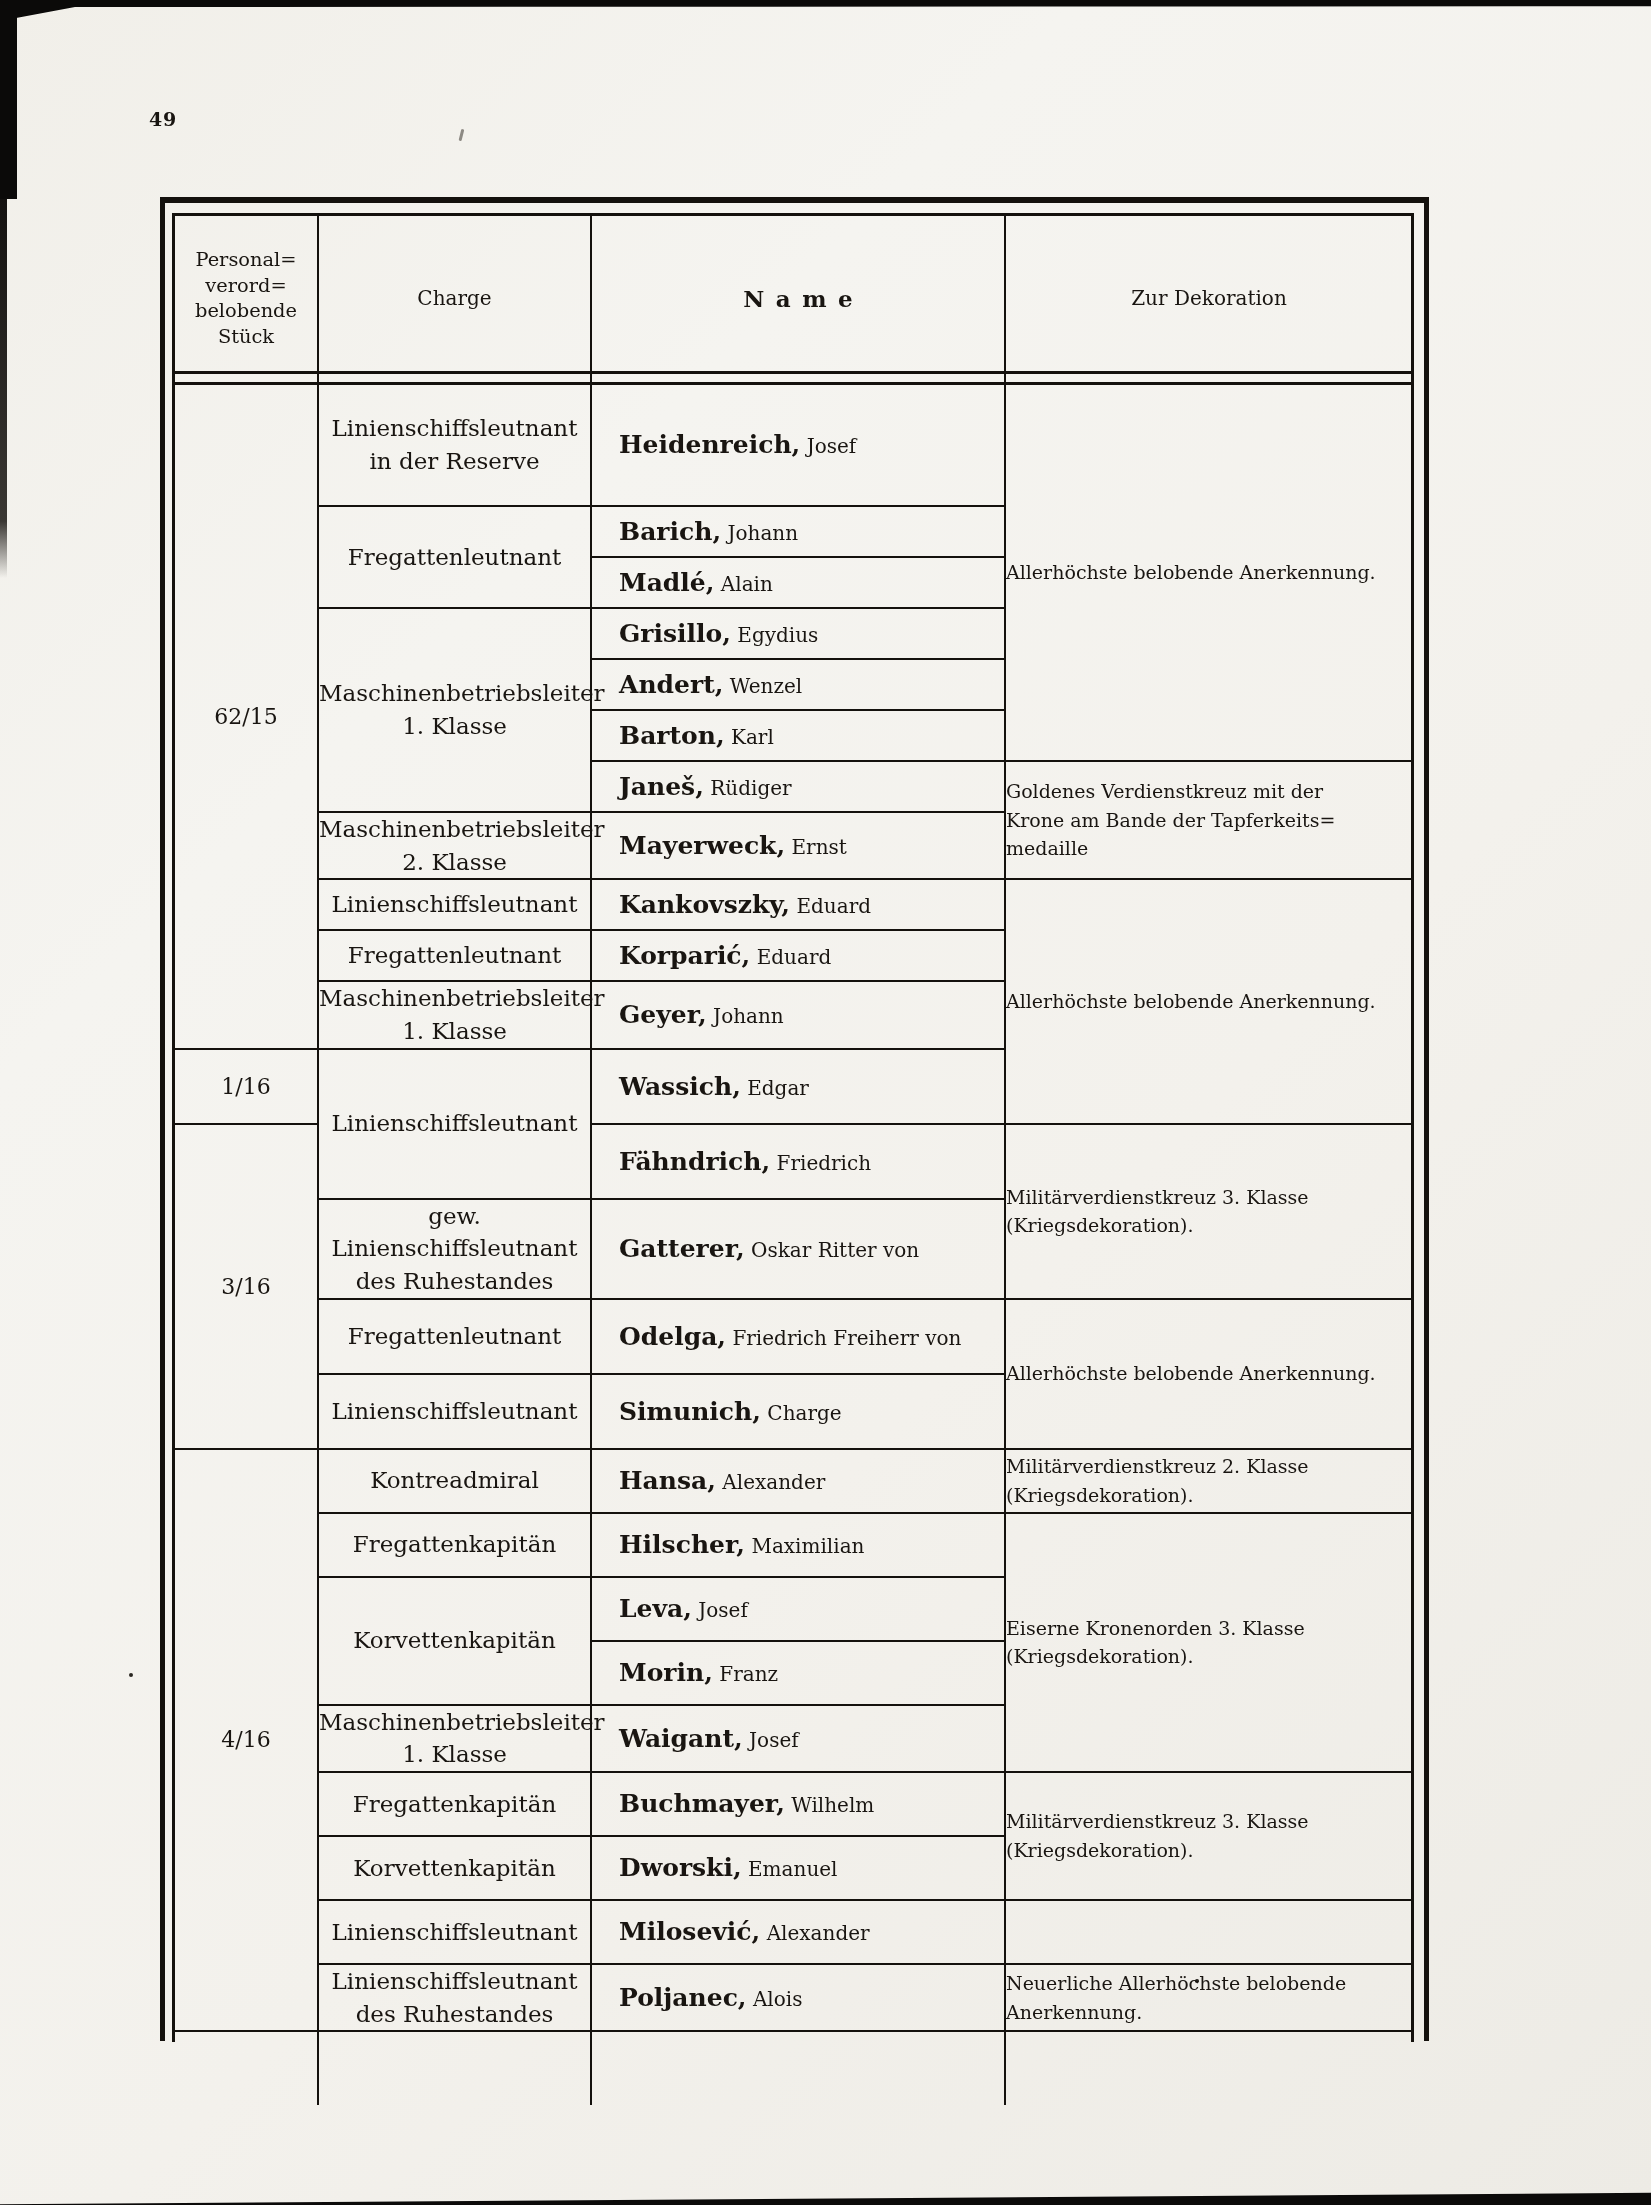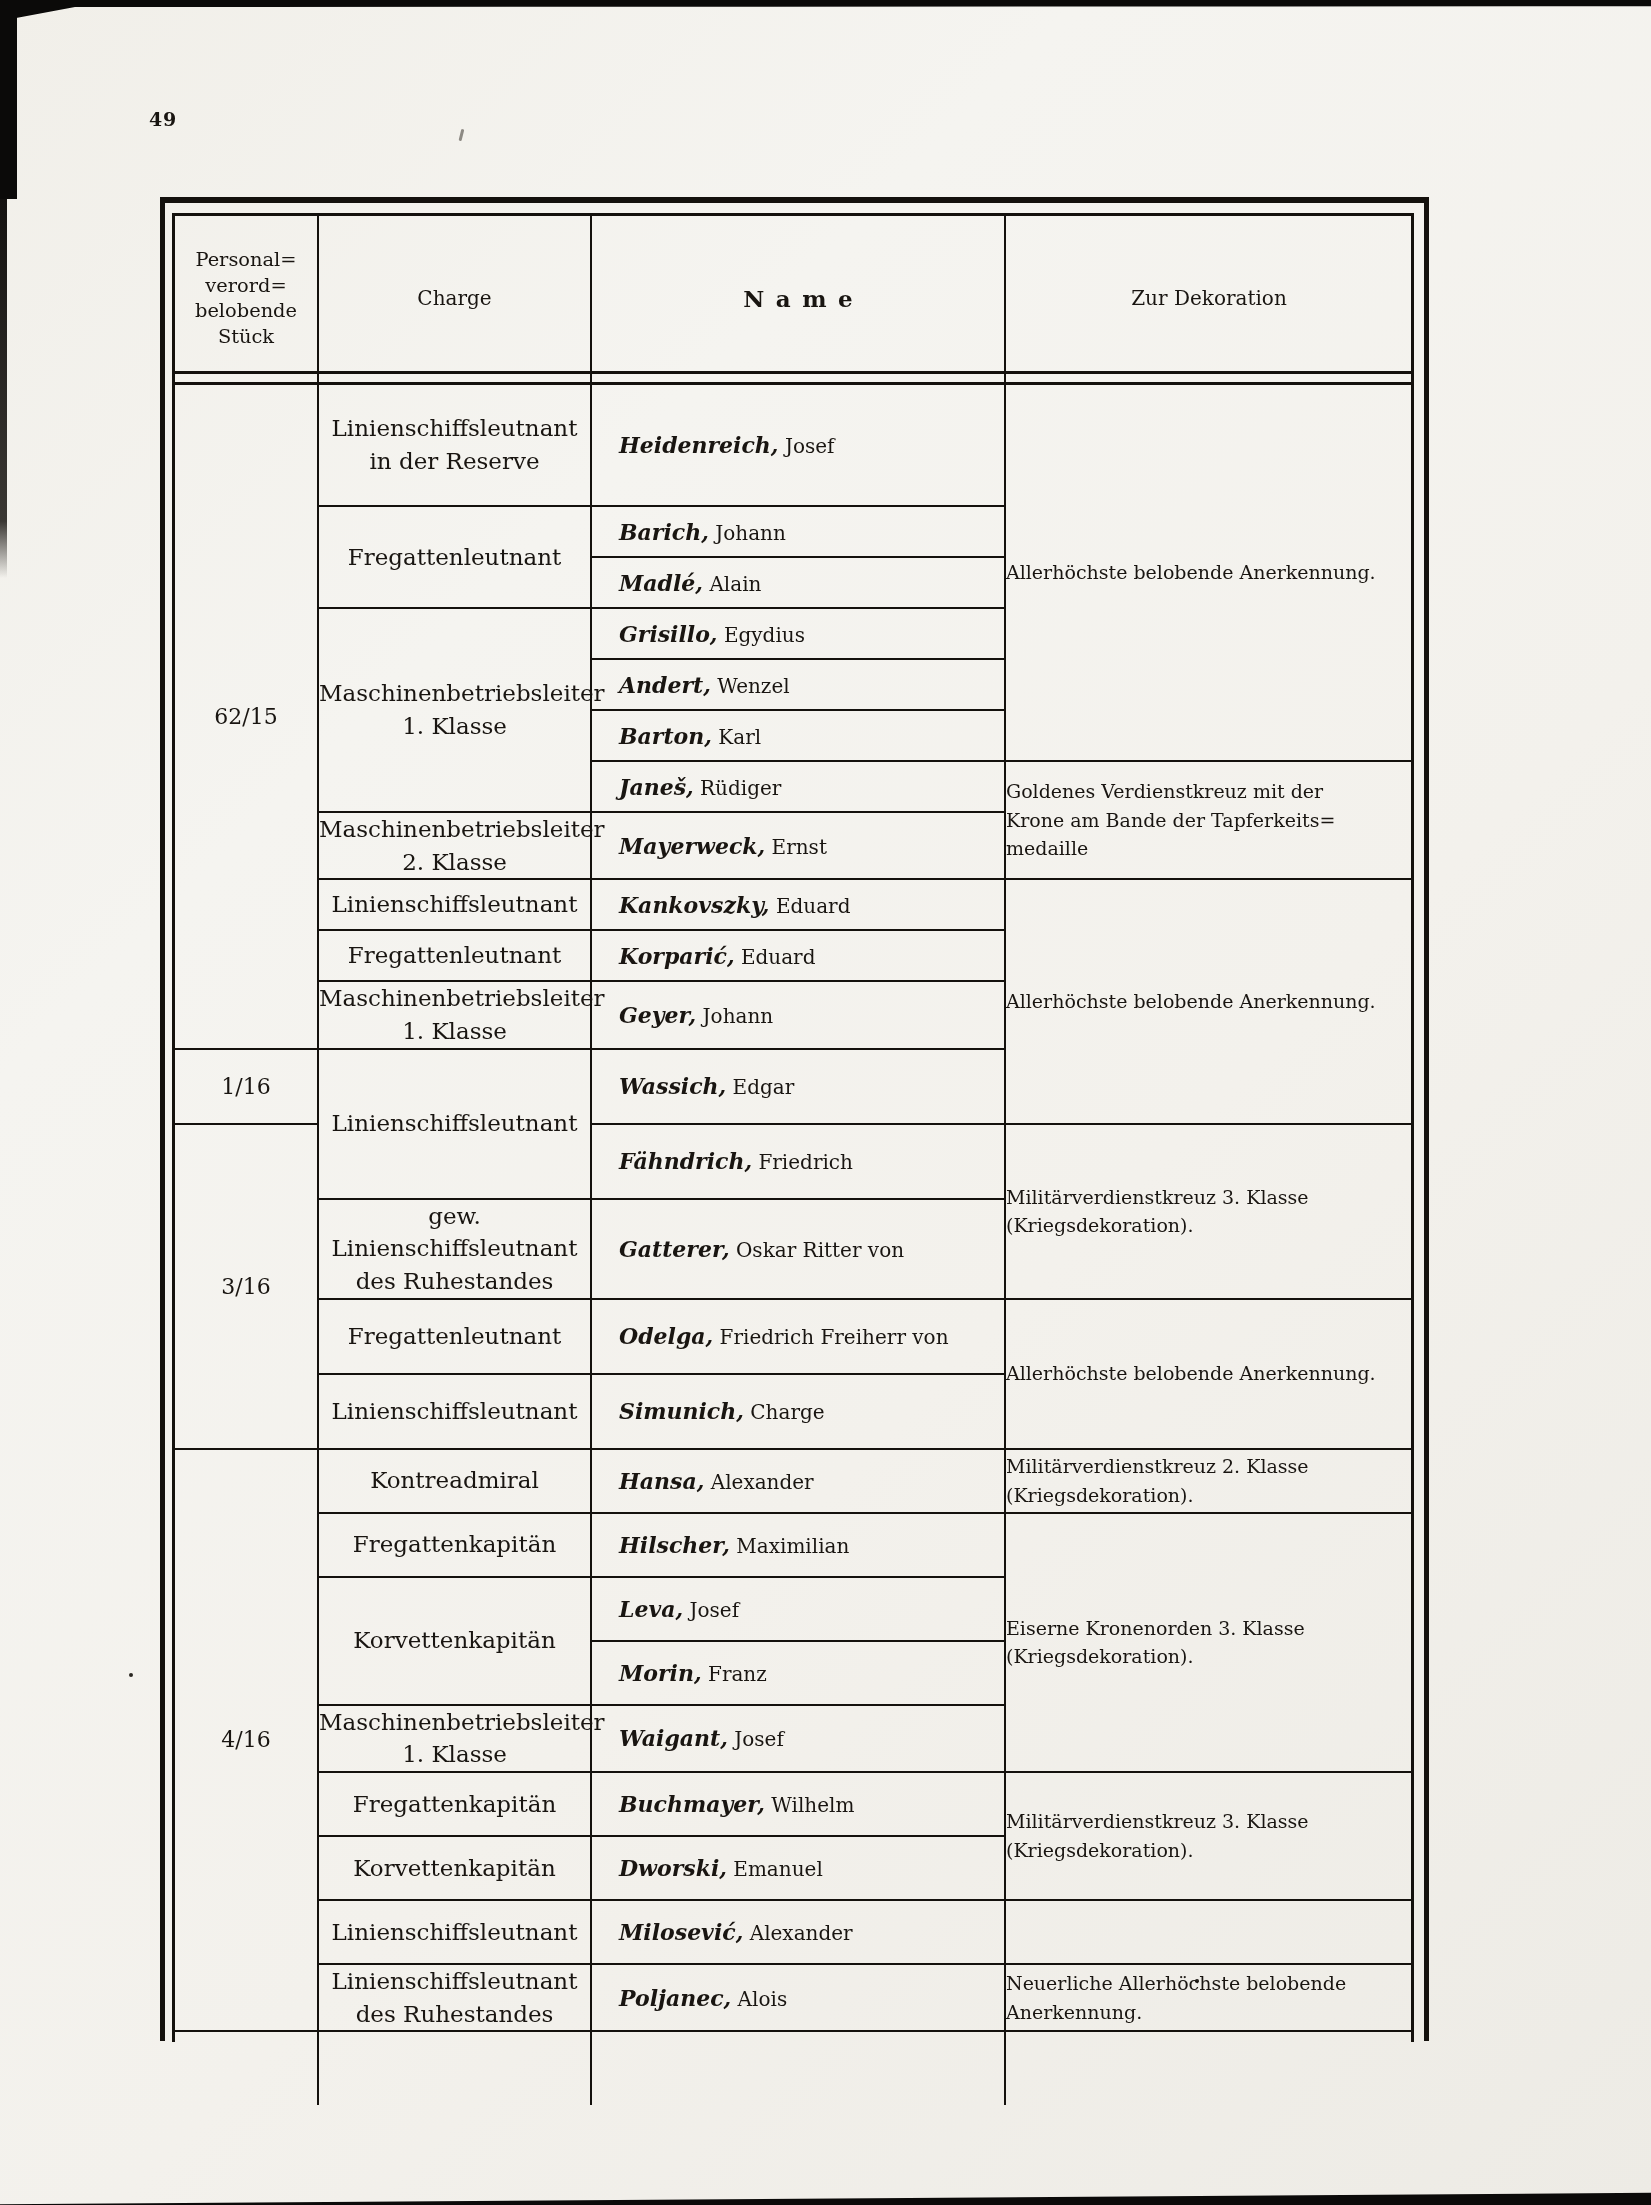--- a/index.html
+++ b/index.html
@@ -53,21 +53,21 @@
   tr.hb    {height:75px;}
   tr.hb2   {height:75px;}
   tr.hc    {height:64px;}
   tr.hc2   {height:64px;}
   tr.hstub {height:74px;}
   tr.hstub td{border-bottom:none;}
   
   .c-stueck{text-align:center;font-size:22px;}
   .c-charge{text-align:center;font-size:23px;line-height:1.42;}
   .c-name{text-align:left;padding-left:27px;font-size:20px;}
-  .c-name .surname{font-weight:bold;font-size:22px;font-style:italic;}
+  .c-name .surname{font-weight:bold;font-size:25px;}
   .c-dec{font-size:19px;line-height:1.5;}
   .line{display:block;}
   
   .h-col1{text-align:center;font-size:19.4px;line-height:1.32;}
   .h-col2,.h-col4{text-align:center;font-size:20px;}
   .h-col3{text-align:center;font-size:23px;font-weight:bold;letter-spacing:.5em;text-indent:.5em;}
 </style>
 </head>
 <body>
 

